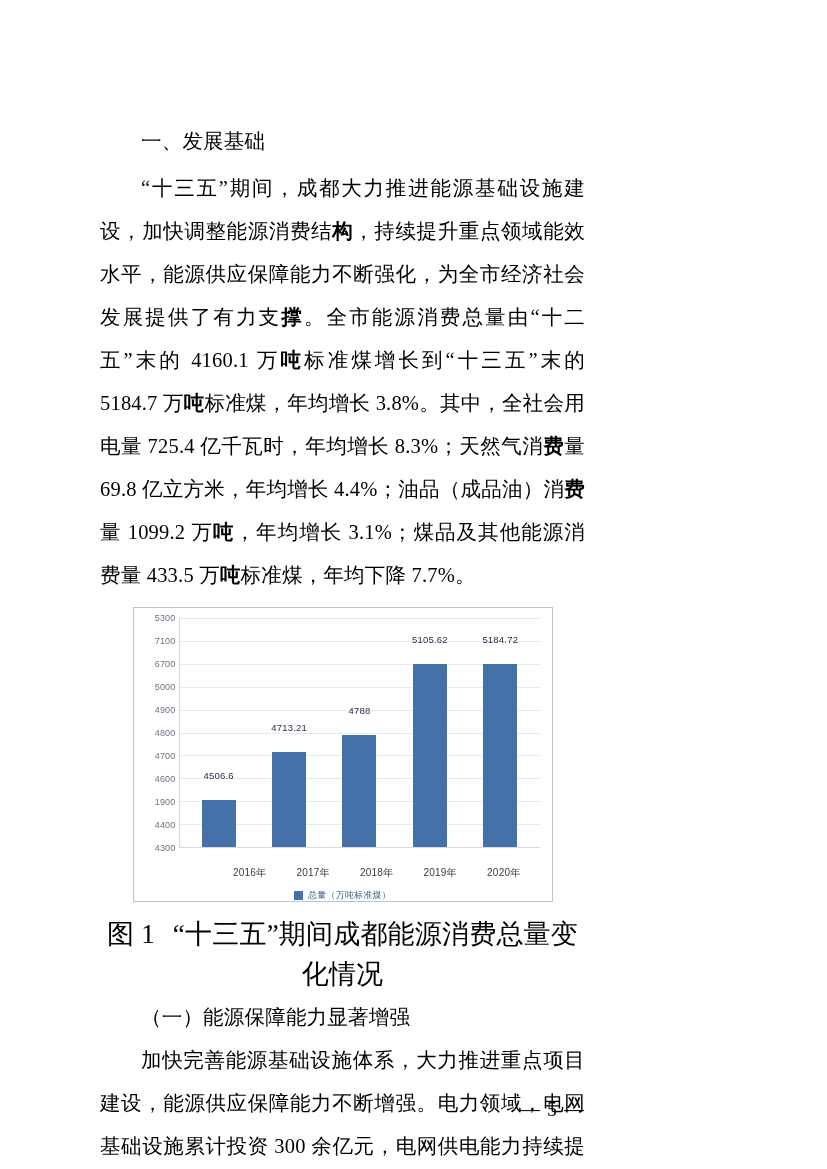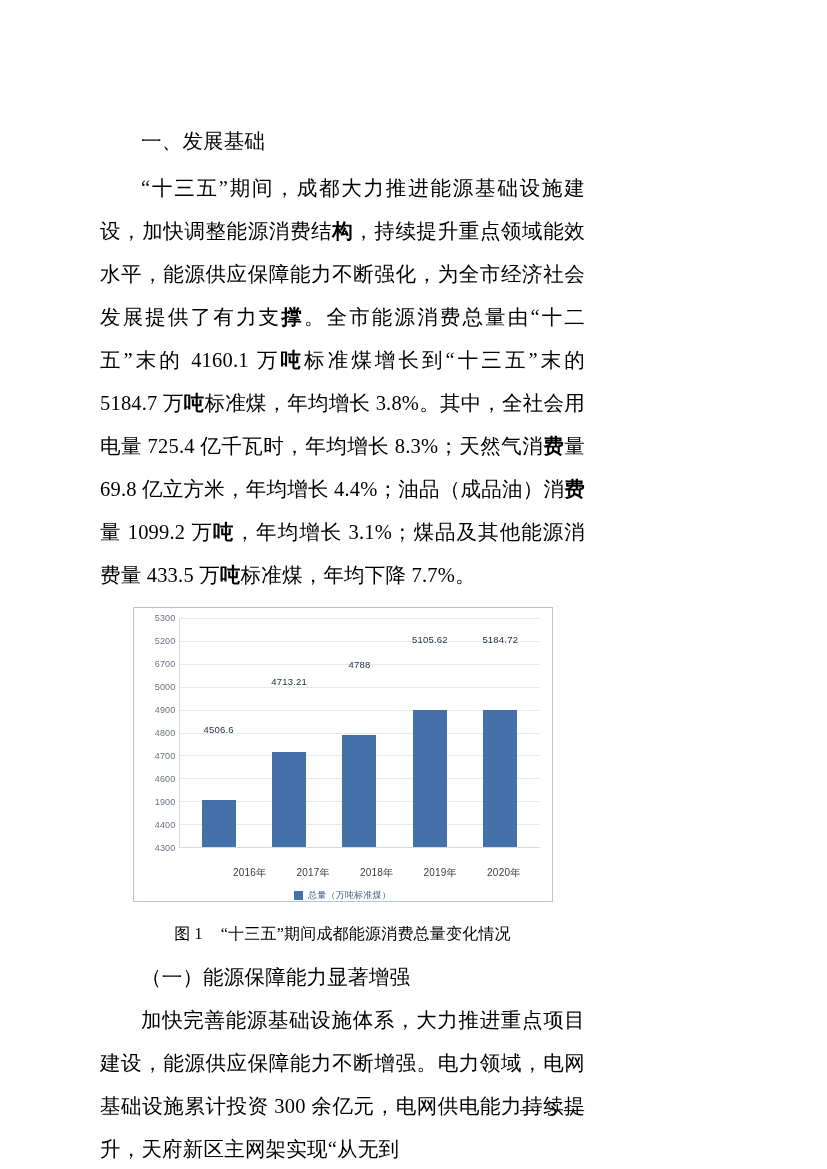--- a/index.html
+++ b/index.html
@@ -105,21 +105,20 @@
     box-sizing: border-box;
   }
   .bar-col {
     width: 18%;
     display: flex;
     flex-direction: column;
     align-items: center;
     justify-content: flex-end;
     height: 100%;
     position: relative;
-    gap: 46px;
   }
   .bar-value {
     font-size: 9.5px;
     color: #1f2a44;
     margin-bottom: 3px;
     white-space: nowrap;
   }
   .bar {
     width: 34px;
     background: #4472a8;
@@ -155,21 +154,21 @@
     height: 9px;
     background: #4472a8;
     display: inline-block;
   }
   .legend-label {
     font-size: 9px;
     color: #3f5d85;
   }
   .fig-caption {
     margin-top: 12px;
-    font-size: 16px;
+    font-size: 27px;
     line-height: 40px;
     text-align: center;
     font-family: "Liberation Serif", "DejaVu Serif", serif;
   }
   .fig-caption .gap { display: inline-block; width: 18px; }
 
   .page-number {
     position: absolute;
     right: 95px;
     bottom: 48px;
@@ -197,21 +196,21 @@
           <div class="y-axis-labels">
             <div class="y-tick" style="top:100%">4300</div>
             <div class="y-tick" style="top:90%">4400</div>
             <div class="y-tick" style="top:80%">1900</div>
             <div class="y-tick" style="top:70%">4600</div>
             <div class="y-tick" style="top:60%">4700</div>
             <div class="y-tick" style="top:50%">4800</div>
             <div class="y-tick" style="top:40%">4900</div>
             <div class="y-tick" style="top:30%">5000</div>
             <div class="y-tick" style="top:20%">6700</div>
-            <div class="y-tick" style="top:10%">5200</div>
+            <div class="y-tick" style="top:10%">7100</div>
             <div class="y-tick" style="top:0%">5300</div>
           </div>
 
           <div class="plot-area">
             <div class="gridline" style="top:0%"></div>
             <div class="gridline" style="top:10%"></div>
             <div class="gridline" style="top:20%"></div>
             <div class="gridline" style="top:30%"></div>
             <div class="gridline" style="top:40%"></div>
             <div class="gridline" style="top:50%"></div>

